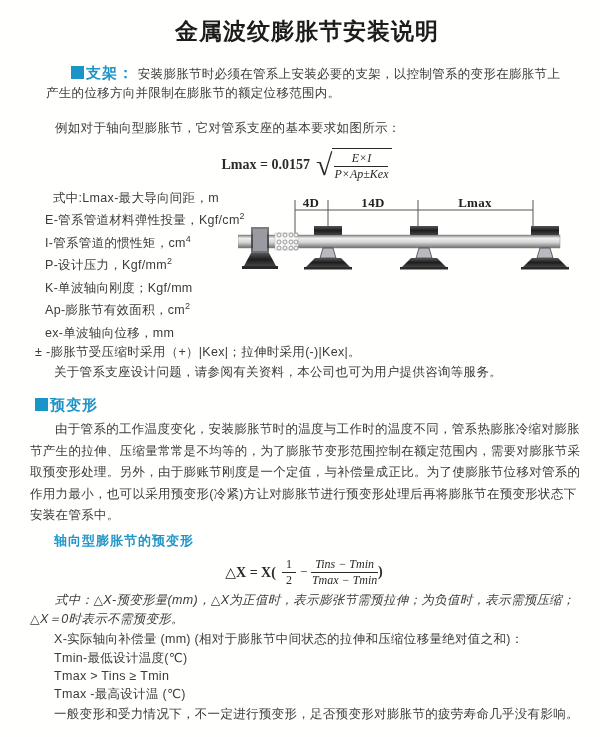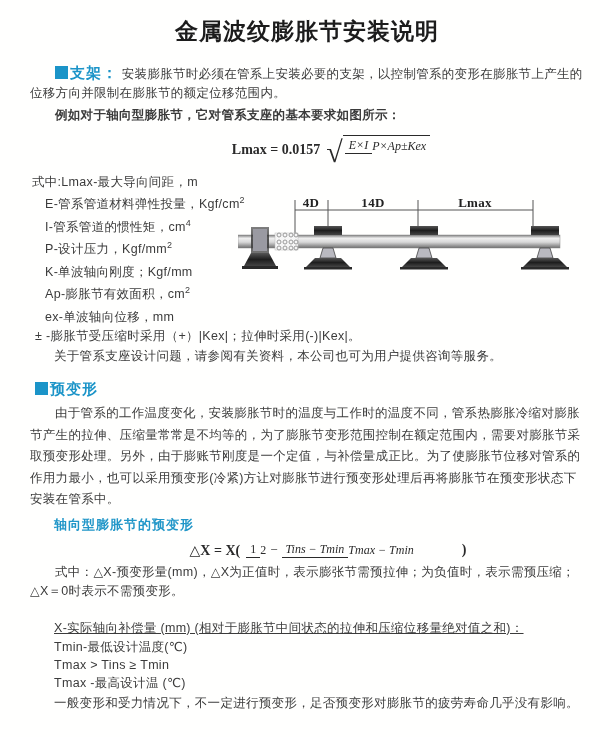--- a/index.html
+++ b/index.html
@@ -16,60 +16,60 @@
     padding:14px 16px 0 30px;
   }
   .title{
     text-align:center;
     font-size:23px;
     font-weight:bold;
     color:#1c1c1c;
     letter-spacing:1px;
     margin:2px 0 16px 0;
   }
-  .para{line-height:19px;text-indent:2em;margin:0;}
+  .para{line-height:19px;text-indent:2em;margin:16px;}
   .blue-head{color:#1b94c8;font-weight:bold;font-size:15px;letter-spacing:1px;}
   .sq{
     display:inline-block;width:13px;height:13px;
     background:#1b94c8;margin-right:2px;vertical-align:-1px;
   }
-  .example-line{line-height:19px;text-indent:2em;margin:3px 0 0 0;font-weight:bold;}
+  .example-line{line-height:19px;text-indent:2em;margin:3px 0 0 0;}
   
   .formula{
     display:flex;align-items:center;justify-content:center;
     font-family:"Liberation Serif","DejaVu Serif",serif;
     color:#2a2a2a;letter-spacing:0;
   }
-  .formula .lhs{font-weight:bold;font-size:14px;margin-right:6px;margin-left:48px;}
-  .frac{display:inline-flex;flex-direction:row;text-align:left;font-size:12px;line-height:13px;font-style:italic;}
+  .formula .lhs{font-weight:bold;font-size:14px;margin-right:6px;}
+  .frac{display:inline-flex;flex-direction:column;text-align:center;font-size:12px;line-height:13px;font-style:italic;}
   .frac .num{border-bottom:1px solid #2a2a2a;padding:0 4px 1px 4px;}
   .frac .den{padding-top:1px;}
   .frac.upright{font-style:normal;}
   .sqrt{display:inline-flex;align-items:stretch;}
   .sqrt-sign{font-size:30px;font-weight:normal;line-height:30px;transform:translateY(2px);}
   .sqrt-content{border-top:1.4px solid #2a2a2a;padding:2px 4px 0 2px;display:inline-block;}
   .f1{margin:10px auto 8px auto;}
   .f2{margin:8px auto 4px auto;}
   .op{margin:0 4px;font-size:13px;}
   .paren{font-size:16px;}
   
   .defs{margin-top:6px;}
-  .def-intro{line-height:18px;margin-left:2px;}
+  .def-intro{line-height:18px;margin-left:23px;}
   .def-line{line-height:18.4px;margin-left:15px;}
   sup{font-size:9px;}
   .pm-line{line-height:18.4px;margin-left:5px;margin-top:1px;}
   .consult-line{line-height:18.4px;margin-left:24px;margin-top:1px;}
   
   .diagram{position:absolute;left:238px;top:196px;width:362px;height:80px;}
   .diagram text{font-family:"Liberation Serif","DejaVu Serif",serif;font-weight:bold;fill:#222;font-size:13px;}
   
   .section2-head{margin:15px 0 4px 5px;}
   .pd-para{line-height:21.5px;text-indent:2em;margin:2px 0 0 0;}
   .sub-title{color:#2196c8;font-weight:bold;font-size:13px;letter-spacing:1px;margin:5px 0 0 24px;}
-  .explain{line-height:19px;text-indent:2em;margin:4px 0 0 0;}
+  .explain{line-height:19px;text-indent:2em;margin:4px 0 0 0;font-style:italic;}
   .plain-line{line-height:17.5px;margin-left:24px;}
   .t-line{line-height:18px;margin-left:24px;}
   .note-line{line-height:19px;margin-left:24px;margin-top:2px;}
 </style>
 </head>
 <body>
 
 <div class="page">
 
   <div class="title">金属波纹膨胀节安装说明</div>
@@ -195,19 +195,19 @@
     </span>
     <span class="op">−</span>
     <span class="frac">
       <span class="num">Tins − Tmin</span>
       <span class="den">Tmax − Tmin</span>
     </span>
     <span class="lhs paren">)</span>
   </div>
 
   <p class="explain">式中：△X-预变形量(mm)，△X为正值时，表示膨张节需预拉伸；为负值时，表示需预压缩；△X＝0时表示不需预变形。</p>
-  <div class="plain-line" style="line-height:19px;margin-top:18px;text-decoration:underline;">X-实际轴向补偿量 (mm) (相对于膨胀节中间状态的拉伸和压缩位移量绝对值之和)：</div>
+  <div class="plain-line" style="line-height:19px;margin-top:1px;">X-实际轴向补偿量 (mm) (相对于膨胀节中间状态的拉伸和压缩位移量绝对值之和)：</div>
   <div class="t-line">Tmin-最低设计温度(℃)</div>
   <div class="t-line">Tmax &gt; Tins ≥ Tmin</div>
   <div class="t-line">Tmax -最高设计温 (℃)</div>
   <div class="note-line">一般变形和受力情况下，不一定进行预变形，足否预变形对膨胀节的疲劳寿命几乎没有影响。</div>
 
 </div>
 
 </body></html>

